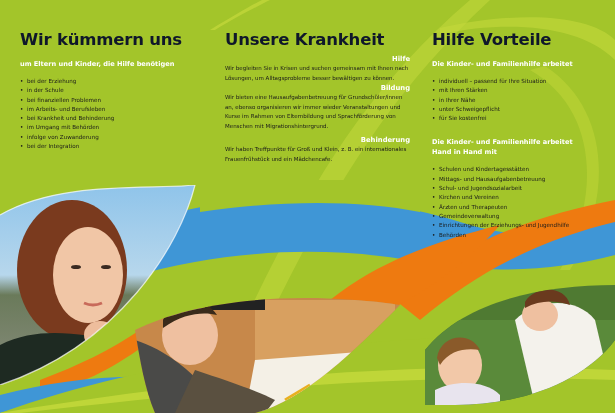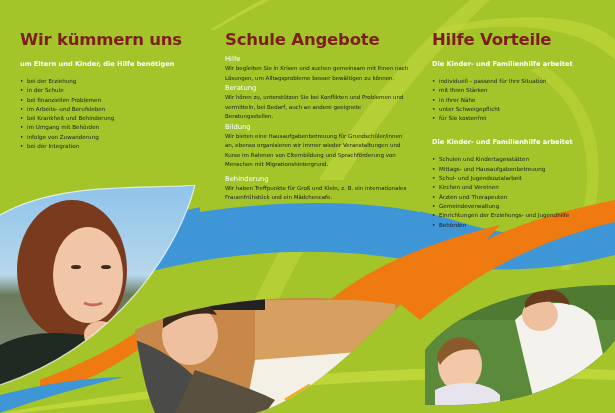--- a/index.html
+++ b/index.html
@@ -1,25 +1,25 @@
 <!DOCTYPE html>
 <html><head>
 <meta charset="utf-8">
 <style>
   * { margin:0; padding:0; box-sizing:border-box; }
   html, body { width:615px; height:413px; overflow:hidden; }
   body { background:#a3c52a; font-family:"DejaVu Sans", sans-serif; position:relative; }
   .bg { position:absolute; left:0; top:0; width:615px; height:413px; }
   .col { position:absolute; top:30px; }
-  .col h1 { font-family:"DejaVu Sans", sans-serif; font-weight:bold; color:#7f1d1d; font-size:16.5px; letter-spacing:-0.2px; line-height:20px; }
+  .col h1 { font-family:"DejaVu Sans", sans-serif; font-weight:bold; color:#0f172a; font-size:16.5px; letter-spacing:-0.2px; line-height:20px; }
   .sub { color:#fff; font-weight:bold; font-size:6.6px; margin-top:9px; line-height:10px; }
   ul { list-style:none; margin-top:8px; }
   li { font-size:5.6px; color:#1a1a1a; line-height:9.3px; padding-left:7px; position:relative; }
   li::before { content:"•"; position:absolute; left:0; color:#1a1a1a; }
-  .sec-h { color:#fff; font-weight:normal; font-size:6.8px; line-height:10px; margin-top:0; }
+  .sec-h { color:#fff; font-weight:bold; font-size:6.8px; line-height:10px; margin-top:0;text-align:right; }
   .sec-p { font-size:5.5px; color:#1a1a1a; line-height:9.5px; }
   .photo { position:absolute; overflow:hidden; }
 </style>
 </head>
 <body>
 
 <svg class="bg" viewBox="0 0 615 413" xmlns="http://www.w3.org/2000/svg">
   <path d="M200 413 C 280 250 330 120 470 0 L 490 0 C 350 130 300 260 222 413 Z" fill="#c5d93c" opacity="0.55"></path>
   <path d="M215 30 C 240 15 260 5 270 0 L 262 0 C 250 6 235 15 210 30 Z" fill="#c5d93c" opacity="0.7"></path>
   <path d="M440 28 C 520 10 590 15 615 40 L 615 60 C 580 25 510 20 440 34 Z" fill="#c5d93c" opacity="0.6"></path>
@@ -109,28 +109,24 @@
     <li>bei finanziellen Problemen</li>
     <li>im Arbeits- und Berufsleben</li>
     <li>bei Krankheit und Behinderung</li>
     <li>im Umgang mit Behörden</li>
     <li>infolge von Zuwanderung</li>
     <li>bei der Integration</li>
   </ul>
 </div>
 
 <div class="col" style="left:225px;width:185px;">
-  <h1>Schule Angebote</h1>
+  <h1>Unsere Krankheit</h1>
   <div style="margin-top:4px;">
     <div class="sec-h">Hilfe</div>
     <div class="sec-p">Wir begleiten Sie in Krisen und suchen gemeinsam mit Ihnen nach Lösungen, um Alltagsprobleme besser bewältigen zu können.</div>
-  </div>
-  <div>
-    <div class="sec-h">Beratung</div>
-    <div class="sec-p">Wir hören zu, unterstützen Sie bei Konflikten und Problemen und vermitteln, bei Bedarf, auch an andere geeignete Beratungsstellen.</div>
   </div>
   <div>
     <div class="sec-h">Bildung</div>
     <div class="sec-p">Wir bieten eine Hausaufgabenbetreuung für Grundschüler/innen an, ebenso organisieren wir immer wieder Veranstaltungen und Kurse im Rahmen von Elternbildung und Sprachförderung von Menschen mit Migrationshintergrund.</div>
   </div>
   <div style="margin-top:4px;">
     <div class="sec-h">Behinderung</div>
     <div class="sec-p">Wir haben Treffpunkte für Groß und Klein, z. B. ein internationales Frauenfrühstück und ein Mädchencafe.</div>
   </div>
 </div>
@@ -140,20 +136,21 @@
   <div class="sub">Die Kinder- und Familienhilfe arbeitet</div>
   <ul>
     <li>individuell – passend für Ihre Situation</li>
     <li>mit Ihren Stärken</li>
     <li>in Ihrer Nähe</li>
     <li>unter Schweigepflicht</li>
     <li>für Sie kostenfrei</li>
   </ul>
   <div class="sub" style="margin-top:14px;">
     <div>Die Kinder- und Familienhilfe arbeitet</div>
+    <div>Hand in Hand mit</div>
   </div>
   <ul>
     <li>Schulen und Kindertagesstätten</li>
     <li>Mittags- und Hausaufgabenbetreuung</li>
     <li>Schul- und Jugendsozialarbeit</li>
     <li>Kirchen und Vereinen</li>
     <li>Ärzten und Therapeuten</li>
     <li>Gemeindeverwaltung</li>
     <li>Einrichtungen der Erziehungs- und Jugendhilfe</li>
     <li>Behörden</li>

